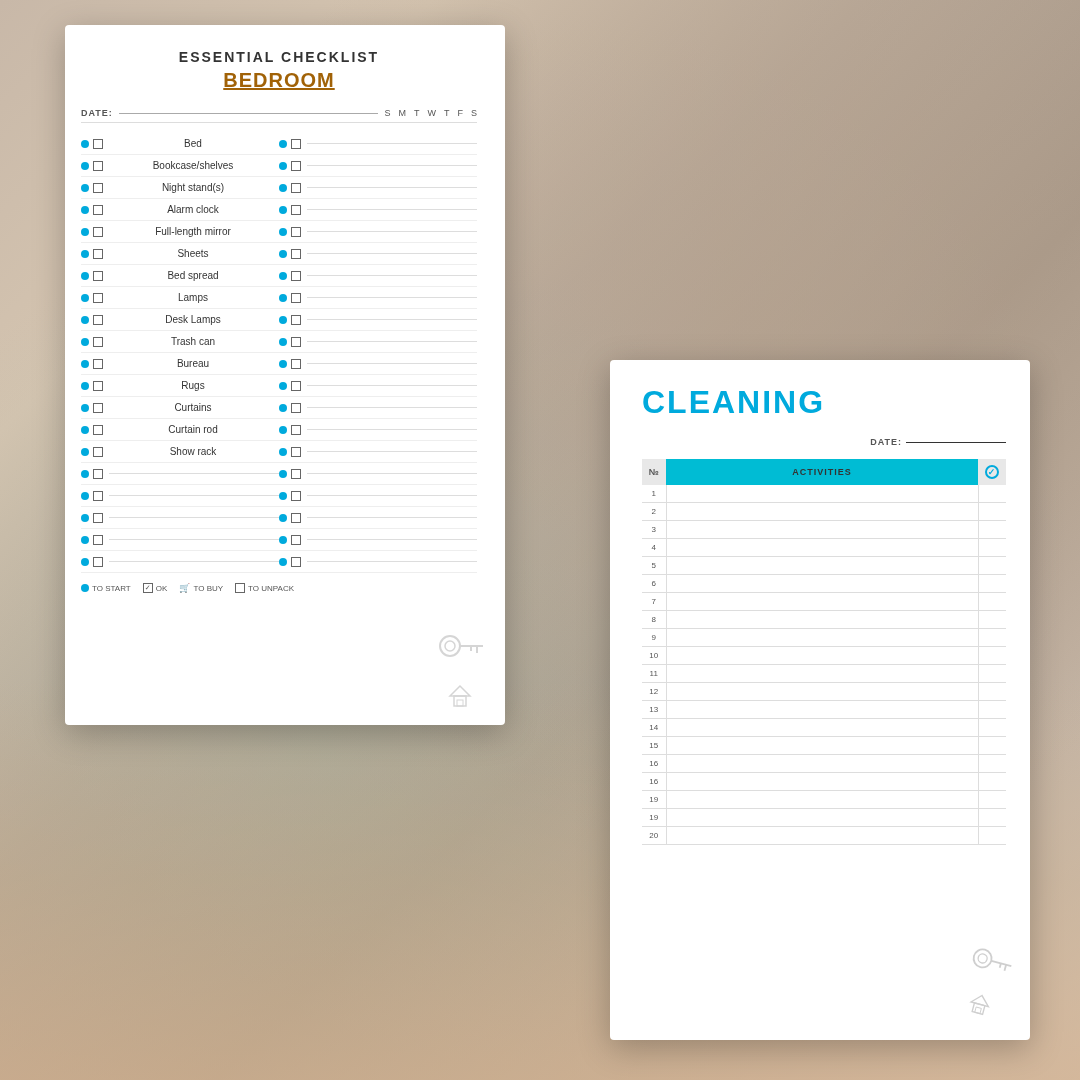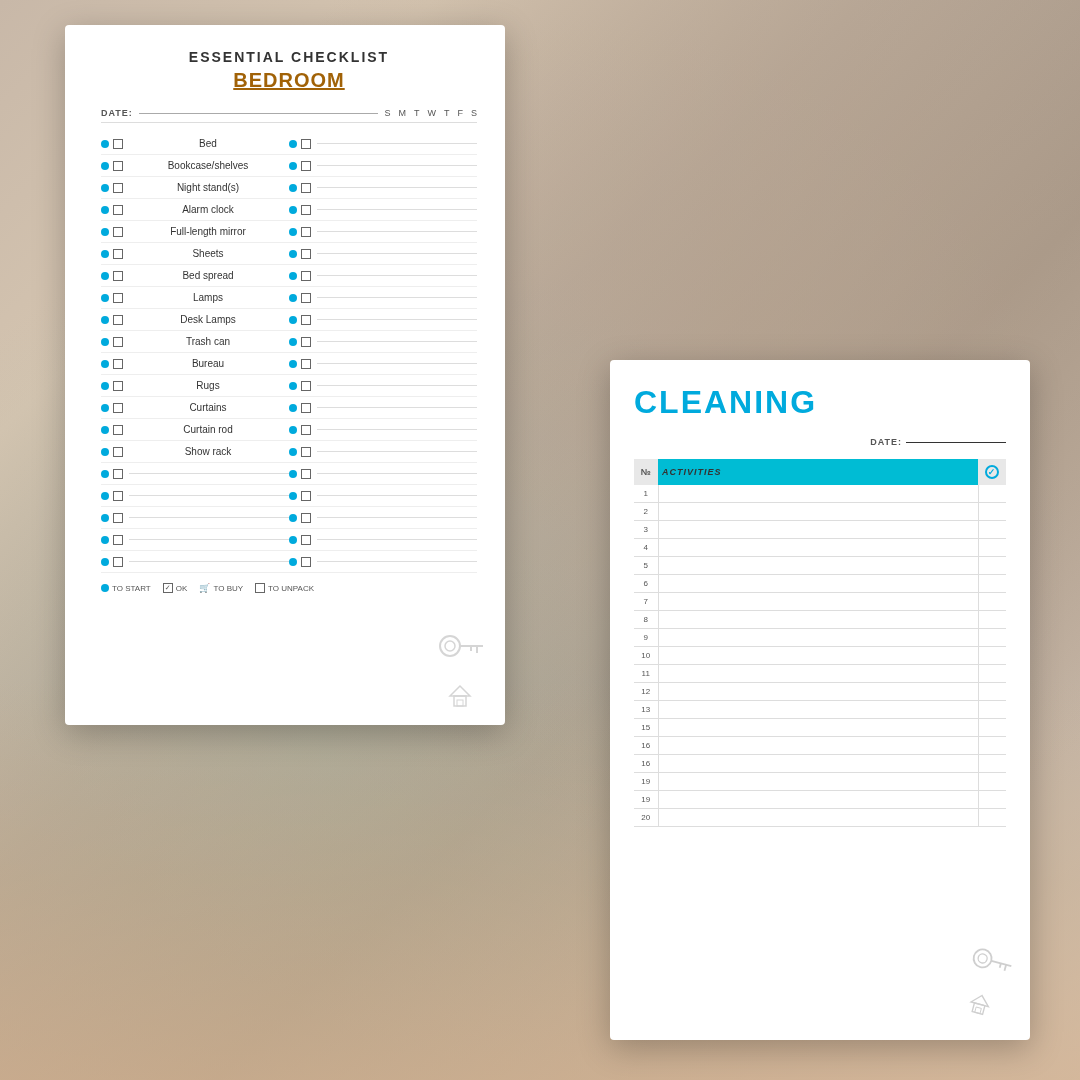--- a/index.html
+++ b/index.html
@@ -48,21 +48,21 @@
       box-shadow: 0 8px 32px rgba(0,0,0,0.25);
       z-index: 10;
     }
 
     
     .bedroom-card {
       left: 65px;
       top: 25px;
       width: 440px;
       height: 700px;
-      padding: 24px 28px 20px 36px;
+      padding: 24px 28px 20px 16px;
       z-index: 11;
     }
 
     .bedroom-card .main-title {
       text-align: center;
       font-size: 14px;
       font-weight: 600;
       letter-spacing: 2px;
       color: #333;
       margin-bottom: 4px;
@@ -174,21 +174,21 @@
       align-items: center;
       gap: 3px;
     }
 
     
     .cleaning-card {
       right: 50px;
       top: 360px;
       width: 420px;
       height: 680px;
-      padding: 24px 24px 20px 24px;
+      padding: 24px 24px 20px 32px;
       z-index: 12;
     }
 
     .cleaning-card .cleaning-title {
       font-size: 32px;
       font-weight: 700;
       color: #00aadd;
       letter-spacing: 2px;
       margin-bottom: 16px;
     }
@@ -570,21 +570,21 @@
 
   <div class="cleaning-date-row">
     <span>DATE:</span>
     <span class="cleaning-date-line"></span>
   </div>
 
   <table class="cleaning-table">
     <thead>
       <tr>
         <th class="num-col">№</th>
-        <th style="text-align:left;font-style:italic;">ACTIVITIES</th>
+        <th style="text-align:center;">ACTIVITIES</th>
         <th class="check-col">
           <div class="check-circle">✓</div>
         </th>
       </tr>
     </thead>
     <tbody id="cleaning-tbody">
     <tr>
       <td class="num-cell">1</td>
       <td class="activity-cell"></td>
       <td class="check-cell"></td>
@@ -639,20 +639,25 @@
       <td class="activity-cell"></td>
       <td class="check-cell"></td>
     </tr>
         <tr>
       <td class="num-cell">12</td>
       <td class="activity-cell"></td>
       <td class="check-cell"></td>
     </tr>
         <tr>
       <td class="num-cell">13</td>
+      <td class="activity-cell"></td>
+      <td class="check-cell"></td>
+    </tr>
+        <tr>
+      <td class="num-cell">14</td>
       <td class="activity-cell"></td>
       <td class="check-cell"></td>
     </tr>
         <tr>
       <td class="num-cell">15</td>
       <td class="activity-cell"></td>
       <td class="check-cell"></td>
     </tr>
         <tr>
       <td class="num-cell">16</td>

